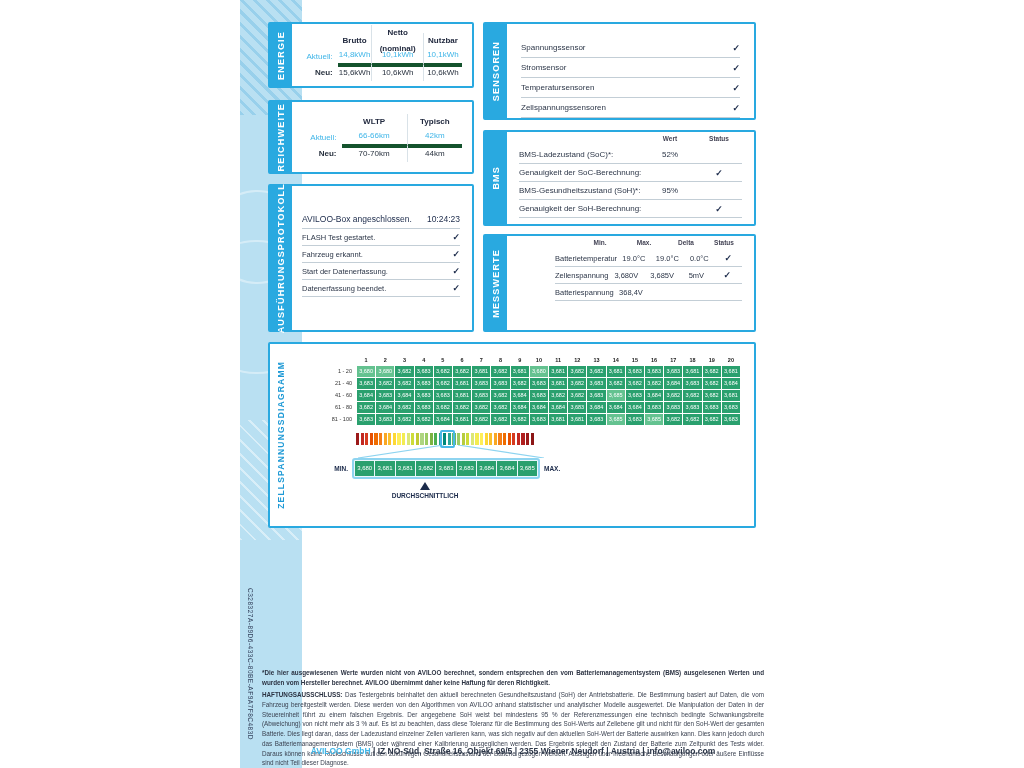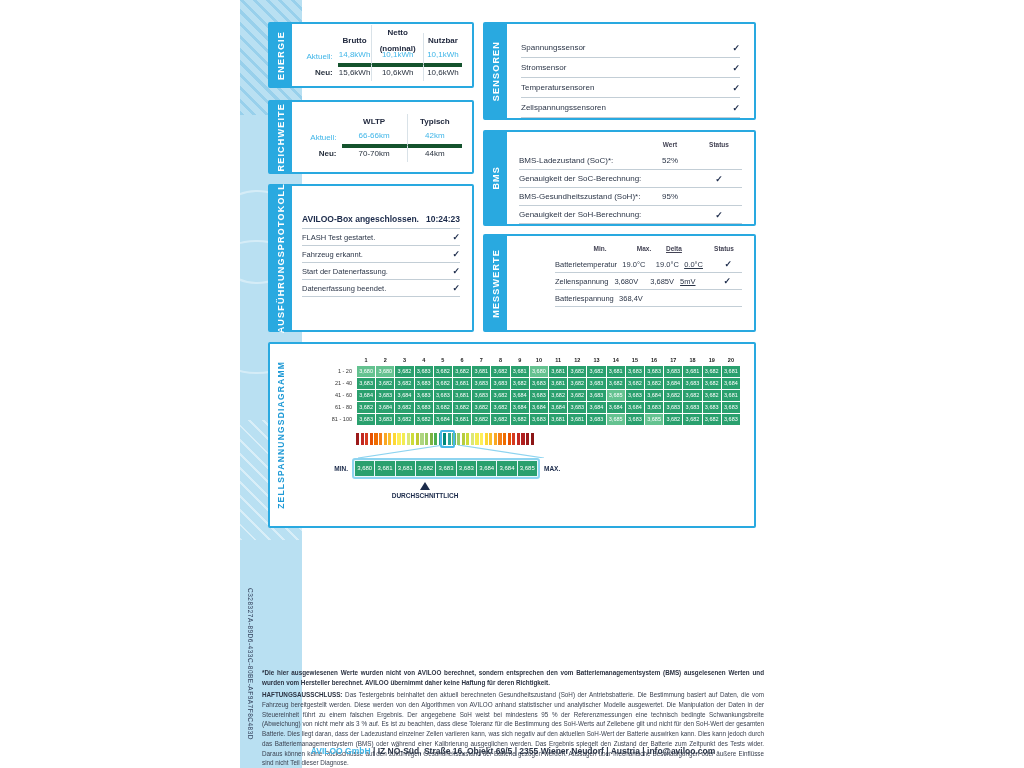--- a/index.html
+++ b/index.html
@@ -34,36 +34,36 @@
   .w1{width:66px;} .w2{width:56px;}
   .vsep{border-left:1px solid #d9e2e8;}
   .hsep{border-bottom:4px solid #14532d;}
   .hdr{font-weight:bold;color:#222a3f;}
   .accent{color:#41b6e8;}
   .dark{color:#29323f;}
   
   .proto{padding:24px 12px 0 10px;}
   .prow{display:flex;justify-content:space-between;align-items:center;height:16px;
         border-bottom:1px solid #c3ced6;font-size:7.5px;color:#2c3648;}
-  .prow.first{height:18px;font-size:8.5px;font-weight:bold;color:#1b2a4a;}
+  .prow.first{height:18px;font-size:8.5px;font-weight:normal;color:#1b2a4a;}
   .check{font-size:9px;font-weight:bold;color:#1b2a4a;}
   
   .sens{padding:14px 14px 0 14px;}
   .srow{display:flex;justify-content:space-between;align-items:center;height:19px;
         border-bottom:1px solid #c3ced6;font-size:8px;color:#2c3648;}
   
-  .tblcard{padding:6px 12px 0 12px;font-size:8px;color:#2c3648;}
+  .tblcard{padding:0 12px 0 12px;font-size:8px;color:#2c3648;}
   .thead{display:flex;height:14px;line-height:14px;font-size:6.5px;font-weight:bold;color:#445;}
   .trow{display:flex;align-items:center;border-bottom:1px solid #c3ced6;}
   .bms .trow{height:17px;}
   .mess .trow{height:16px;font-size:7.5px;margin-left:36px;}
   .fx{flex:1;}
   .cw{width:52px;text-align:center;} .cs{width:46px;text-align:center;}
   .m1{width:44px;text-align:center;} .m2{width:44px;text-align:center;}
-  .m3{width:40px;text-decoration:underline;} .m4{width:36px;text-align:center;}
+  .m3{width:40px;text-align:center;} .m4{width:36px;text-align:center;}
   
   .volt-table{display:grid;grid-template-columns:36px repeat(20,1fr);gap:1px;
         margin:12px 14px 0 28px;}
   .vh{height:9px;line-height:9px;font-size:5.5px;font-weight:bold;text-align:center;color:#222;}
   .vl{height:11px;line-height:11px;font-size:5.5px;text-align:right;padding-right:4px;color:#333;}
   .vc{height:11px;line-height:11px;font-size:5.5px;text-align:center;color:#fff;background:#2aa06e;}
   .vc.hl{background:#64c290;}
   .grad-wrap{position:relative;margin:8px 0 0 64px;width:178px;}
   .grad-bar{display:flex;gap:1.4px;height:12px;}
   .seg{flex:1;}

